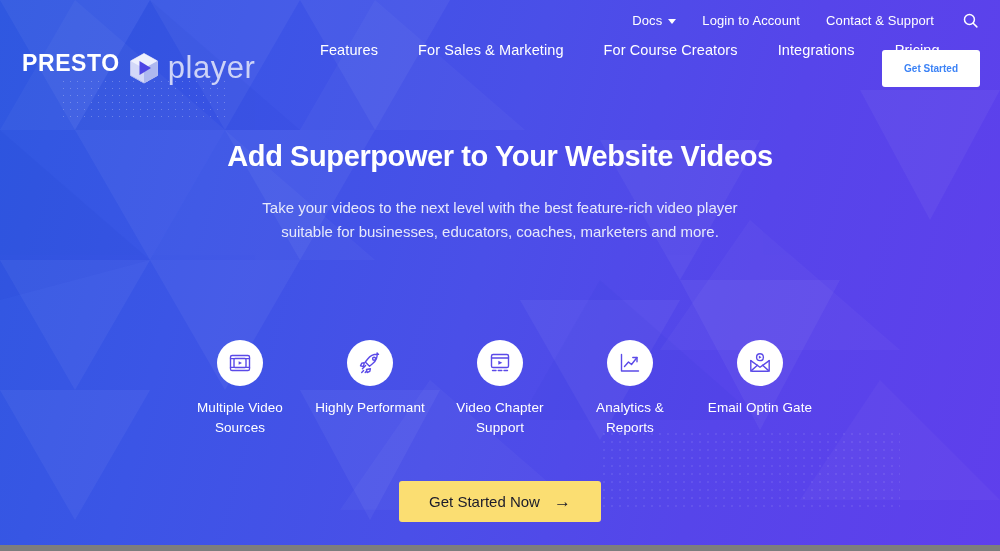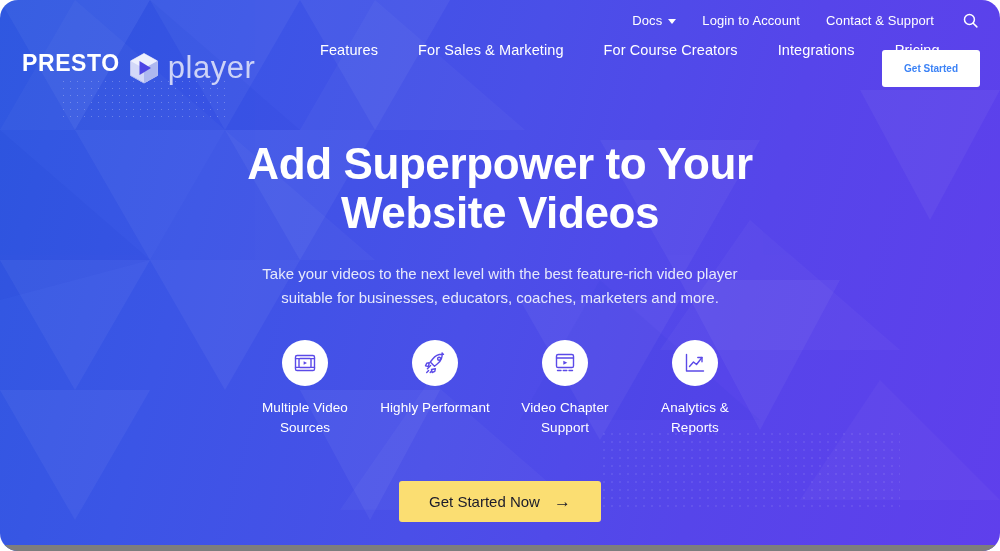--- a/index.html
+++ b/index.html
@@ -15,21 +15,20 @@
     position: relative;
     width: 1000px;
     height: 551px;
     background: linear-gradient(105deg,
         #2f58e0 0%,
         #3b55e6 22%,
         #4a4fe8 48%,
         #5645ea 72%,
         #5f3fec 100%);
     overflow: hidden;
-    border-radius: 18px;
   }
 
   
   .bg-poly {
     position: absolute;
     inset: 0;
     width: 1000px;
     height: 551px;
     pointer-events: none;
   }
@@ -164,21 +163,21 @@
   
   .hero {
     position: absolute;
     top: 140px;
     left: 0; right: 0;
     text-align: center;
     z-index: 5;
   }
   .hero h1 {
     color: #ffffff;
-    font-size: 44px;
+    font-size: 29px;
     font-weight: bold;
     line-height: 1.11;
     letter-spacing: -0.4px;
     max-width: 640px;
     margin: 0 auto;
   }
   .hero p {
     color: #e6e9fb;
     font-size: 15px;
     line-height: 1.62;
@@ -400,20 +399,33 @@
       <div class="feature-icon">
         <svg width="24" height="24" viewBox="0 0 24 24" fill="none" stroke="#5b4ae8" stroke-width="1.4" stroke-linecap="round" stroke-linejoin="round" aria-hidden="true">
           <polyline points="3.5,3.5 3.5,20 20.5,20"></polyline>
           <polyline points="6.5,15.5 10.5,11 13.5,13.5 19,6.5"></polyline>
           <polyline points="14.8,6.5 19,6.5 19,10.7"></polyline>
         </svg>
       </div>
       <div class="feature-label">Analytics &amp; Reports</div>
     </div>
 
+    <div class="feature">
+      <div class="feature-icon">
+        <svg width="24" height="24" viewBox="0 0 24 24" fill="none" stroke="#5b4ae8" stroke-width="1.4" stroke-linecap="round" stroke-linejoin="round" aria-hidden="true">
+          <path d="M2.8 9.6v9.3a1.4 1.4 0 0 0 1.4 1.4h15.6a1.4 1.4 0 0 0 1.4-1.4V9.6"></path>
+          <polyline points="2.8,9.6 12,16.2 21.2,9.6"></polyline>
+          <polyline points="2.8,20.1 9.4,14.3"></polyline>
+          <polyline points="21.2,20.1 14.6,14.3"></polyline>
+          <circle cx="12" cy="6.2" r="3.4"></circle>
+          <polygon points="10.9,4.6 10.9,7.8 13.5,6.2" fill="#5b4ae8" stroke="none"></polygon>
+        </svg>
+      </div>
+      <div class="feature-label">Email Optin Gate</div>
+    </div>
 
   </div>
 
   <div class="cta-wrap">
     <button class="cta-main">
       <span>Get Started Now</span>
       <span class="arrow">→</span>
     </button>
   </div>
 

